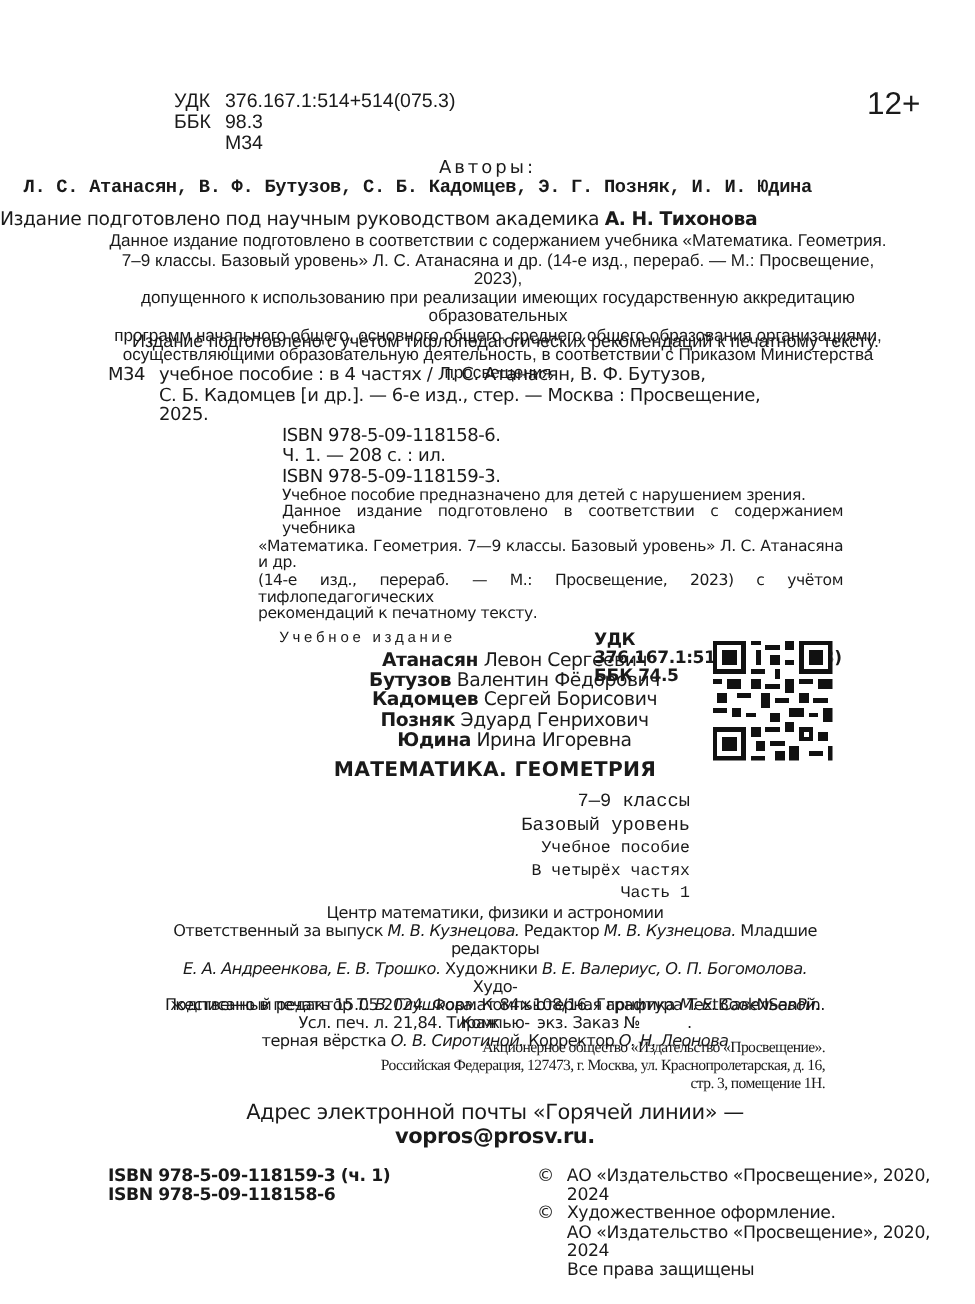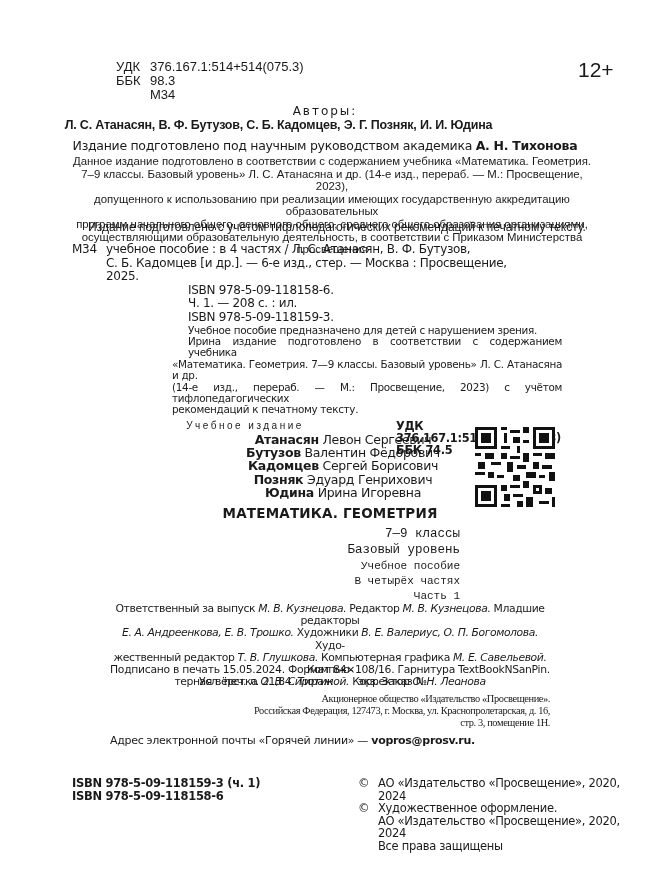--- a/index.html
+++ b/index.html
@@ -4,22 +4,22 @@
 <style>
   html, body { margin:0; padding:0; background:#fff; }
   body { width:650px; height:869px; position:relative; overflow:hidden; color:#1a1a1a;
          font-family:"Liberation Sans", "DejaVu Sans", sans-serif; }
   .abs { position:absolute; }
   .udk-top { left:72px; top:60px; font-size:13px; line-height:14px; }
   .udk-top .row { display:flex; }
   .udk-top .k { width:34px;margin-left:44px; }
   .age { left:578px; top:58px; font-size:21px; }
   .authors-label { left:0; width:650px; top:104px; text-align:center; font-size:12px; letter-spacing:2px; font-family:"DejaVu Sans", sans-serif; }
-  .authors { left:0; width:557px; top:118px; text-align:center; font-size:12.5px; font-weight:bold; font-family:Liberation Sans, sans-serif; letter-spacing:-0.2px; }
-  .sci { left:0; width:650px; top:138px; text-align:center; font-size:12.5px; font-family:"DejaVu Sans", sans-serif; letter-spacing:-0.3px; }
+  .authors { left:0; width:557px; top:118px; text-align:center; font-size:12.5px; font-weight:bold; font-family:Liberation Mono, monospace; letter-spacing:-0.2px; }
+  .sci { left:0; width:650px; top:138px; text-align:left; font-size:12.5px; font-family:"DejaVu Sans", sans-serif; letter-spacing:-0.3px; }
   .sci b { font-weight:bold; }
   .para1 { left:72px; width:520px; top:155px; text-align:center; font-size:11.4px; line-height:12.6px; }
   .tiflo { left:12px; width:650px; top:232px; text-align:center; font-size:12px; }
   .bib { left:72px; width:490px; top:243px; font-size:12px; line-height:13.6px; font-family:"DejaVu Sans", sans-serif; letter-spacing:-0.3px; }
   .bib .ln { position:relative; }
   .bib .m34 { position:absolute; left:0; }
   .bib .body { padding-left:34px; }
   .bib .first { padding-left:88px; }
   .bib b { font-weight:bold; }
   .bib .small { font-size:10.4px; line-height:11.4px; }
@@ -27,21 +27,21 @@
   .edition { left:0; width:650px; top:420px; text-align:center; font-size:10px; letter-spacing:2.5px; padding-left:40px; box-sizing:border-box; margin-left:-30px; }
   .names { left:228px; width:230px; top:433px; text-align:center; font-size:12.5px; line-height:13.2px; font-family:"DejaVu Sans", sans-serif; letter-spacing:-0.3px; }
   .names b { font-weight:bold; }
   .qr { left:475px; top:427px; width:80px; height:80px; }
   .main-title { left:200px; width:260px; top:505px; text-align:center; font-size:13.5px; font-weight:bold; font-family:"DejaVu Sans", sans-serif; letter-spacing:0.2px; }
   .sub { left:200px; width:260px; text-align:right; font-family:Liberation Mono, monospace; }
   .credits { left:110px; width:440px; top:600px; text-align:center; font-size:10.8px; line-height:12.2px; font-family:"DejaVu Sans", sans-serif; letter-spacing:-0.4px; }
   .credits i { font-style:italic; }
   .print { left:110px; width:440px; top:664px; text-align:center; font-size:10.8px; line-height:12.2px; font-family:"DejaVu Sans", sans-serif; letter-spacing:-0.3px; }
   .pub { left:110px; width:440px; top:693px; text-align:right; font-size:10.4px; line-height:12.2px; font-family:Liberation Serif, serif; letter-spacing:-0.4px; }
-  .hotline { left:110px; width:440px; top:734px; text-align:left; font-size:11px; font-family:"DejaVu Sans", sans-serif; letter-spacing:-0.3px; }
+  .hotline { left:110px; width:440px; top:734px; text-align:center; font-size:14px; font-family:"DejaVu Sans", sans-serif; letter-spacing:-0.3px; }
   .hotline b { font-weight:bold; }
   .isbn-bottom { left:72px; top:777px; font-size:11.5px; line-height:12.5px; font-weight:bold; font-family:"DejaVu Sans", sans-serif; letter-spacing:-0.3px; }
   .copy { left:358px; top:777px; font-size:11.5px; line-height:12.5px; font-family:"DejaVu Sans", sans-serif; letter-spacing:-0.3px; }
   .copy .row { display:flex; }
   .copy .c { width:20px; }
 </style>
 </head>
 <body>
 
 <div class="abs udk-top">
@@ -80,21 +80,21 @@
       <span class="m34">М34</span>
       <div class="body">учебное пособие : в 4 частях / Л. С. Атанасян, В. Ф. Бутузов,</div>
     </div>
   <div class="ln body">С. Б. Кадомцев [и др.]. — 6-е изд., стер. — Москва : Просвещение,</div>
   <div class="ln body">2025.</div>
   <div class="ln first" style="padding-left:116px">ISBN 978-5-09-118158-6.</div>
   <div class="ln" style="padding-left:116px">Ч. 1. — 208 с. : ил.</div>
   <div class="ln" style="padding-left:116px">ISBN 978-5-09-118159-3.</div>
   <div class="ln small" style="padding-left:116px">Учебное пособие предназначено для детей с нарушением зрения.</div>
   <div class="small" style="padding-left:100px; text-align:justify; text-align-last:left;">
-    <div style="padding-left:16px">Ирина издание подготовлено в соответствии с содержанием учебника</div>
+    <div style="padding-left:16px">Данное издание подготовлено в соответствии с содержанием учебника</div>
     <div>«Математика. Геометрия. 7—9 классы. Базовый уровень» Л. С. Атанасяна и др.</div>
     <div>(14-е изд., перераб. — М.: Просвещение, 2023) с учётом тифлопедагогических</div>
     <div>рекомендаций к печатному тексту.</div>
   </div>
   <div class="udk2" style="padding-left:324px; margin-top:4px">УДК  376.167.1:514+514(075.3)</div>
   <div class="udk2" style="padding-left:324px">ББК  74.5</div>
 </div>
 
 <div class="abs edition" style="left:-70px">Учебное издание</div>
 
@@ -165,20 +165,21 @@
 </div>
 
 <div class="abs main-title">МАТЕМАТИКА. ГЕОМЕТРИЯ</div>
 <div class="abs sub" style="top:527px; font-size:12.5px">7—9 классы</div>
 <div class="abs sub" style="top:543px; font-size:12.5px">Базовый уровень</div>
 <div class="abs sub" style="top:560px; font-size:11px">Учебное пособие</div>
 <div class="abs sub" style="top:575px; font-size:11px">В четырёх частях</div>
 <div class="abs sub" style="top:590px; font-size:11px">Часть 1</div>
 
 <div class="abs credits" style="top:603px">
+  <div>Центр математики, физики и астрономии</div>
   <div><span>Ответственный за выпуск </span><i>М. В. Кузнецова.</i><span> Редактор </span><i>М. В. Кузнецова.</i><span> Младшие редакторы</span></div>
   <div><i>Е. А. Андреенкова, Е. В. Трошко.</i><span> Художники </span><i>В. Е. Валериус, О. П. Богомолова.</i><span> Худо-</span></div>
   <div><span>жественный редактор </span><i>Т. В. Глушкова.</i><span> Компьютерная графика </span><i>М. Е. Савельевой.</i><span> Компью-</span></div>
   <div><span>терная вёрстка </span><i>О. В. Сиротиной.</i><span> Корректор </span><i>О. Н. Леонова</i></div>
 </div>
 
 <div class="abs print">
   <div>Подписано в печать 15.05.2024. Формат 84×108/16. Гарнитура TextBookNSanPin.</div>
   <div style="white-space:pre">Усл. печ. л. 21,84. Тираж        экз. Заказ №          .</div>
 </div>

